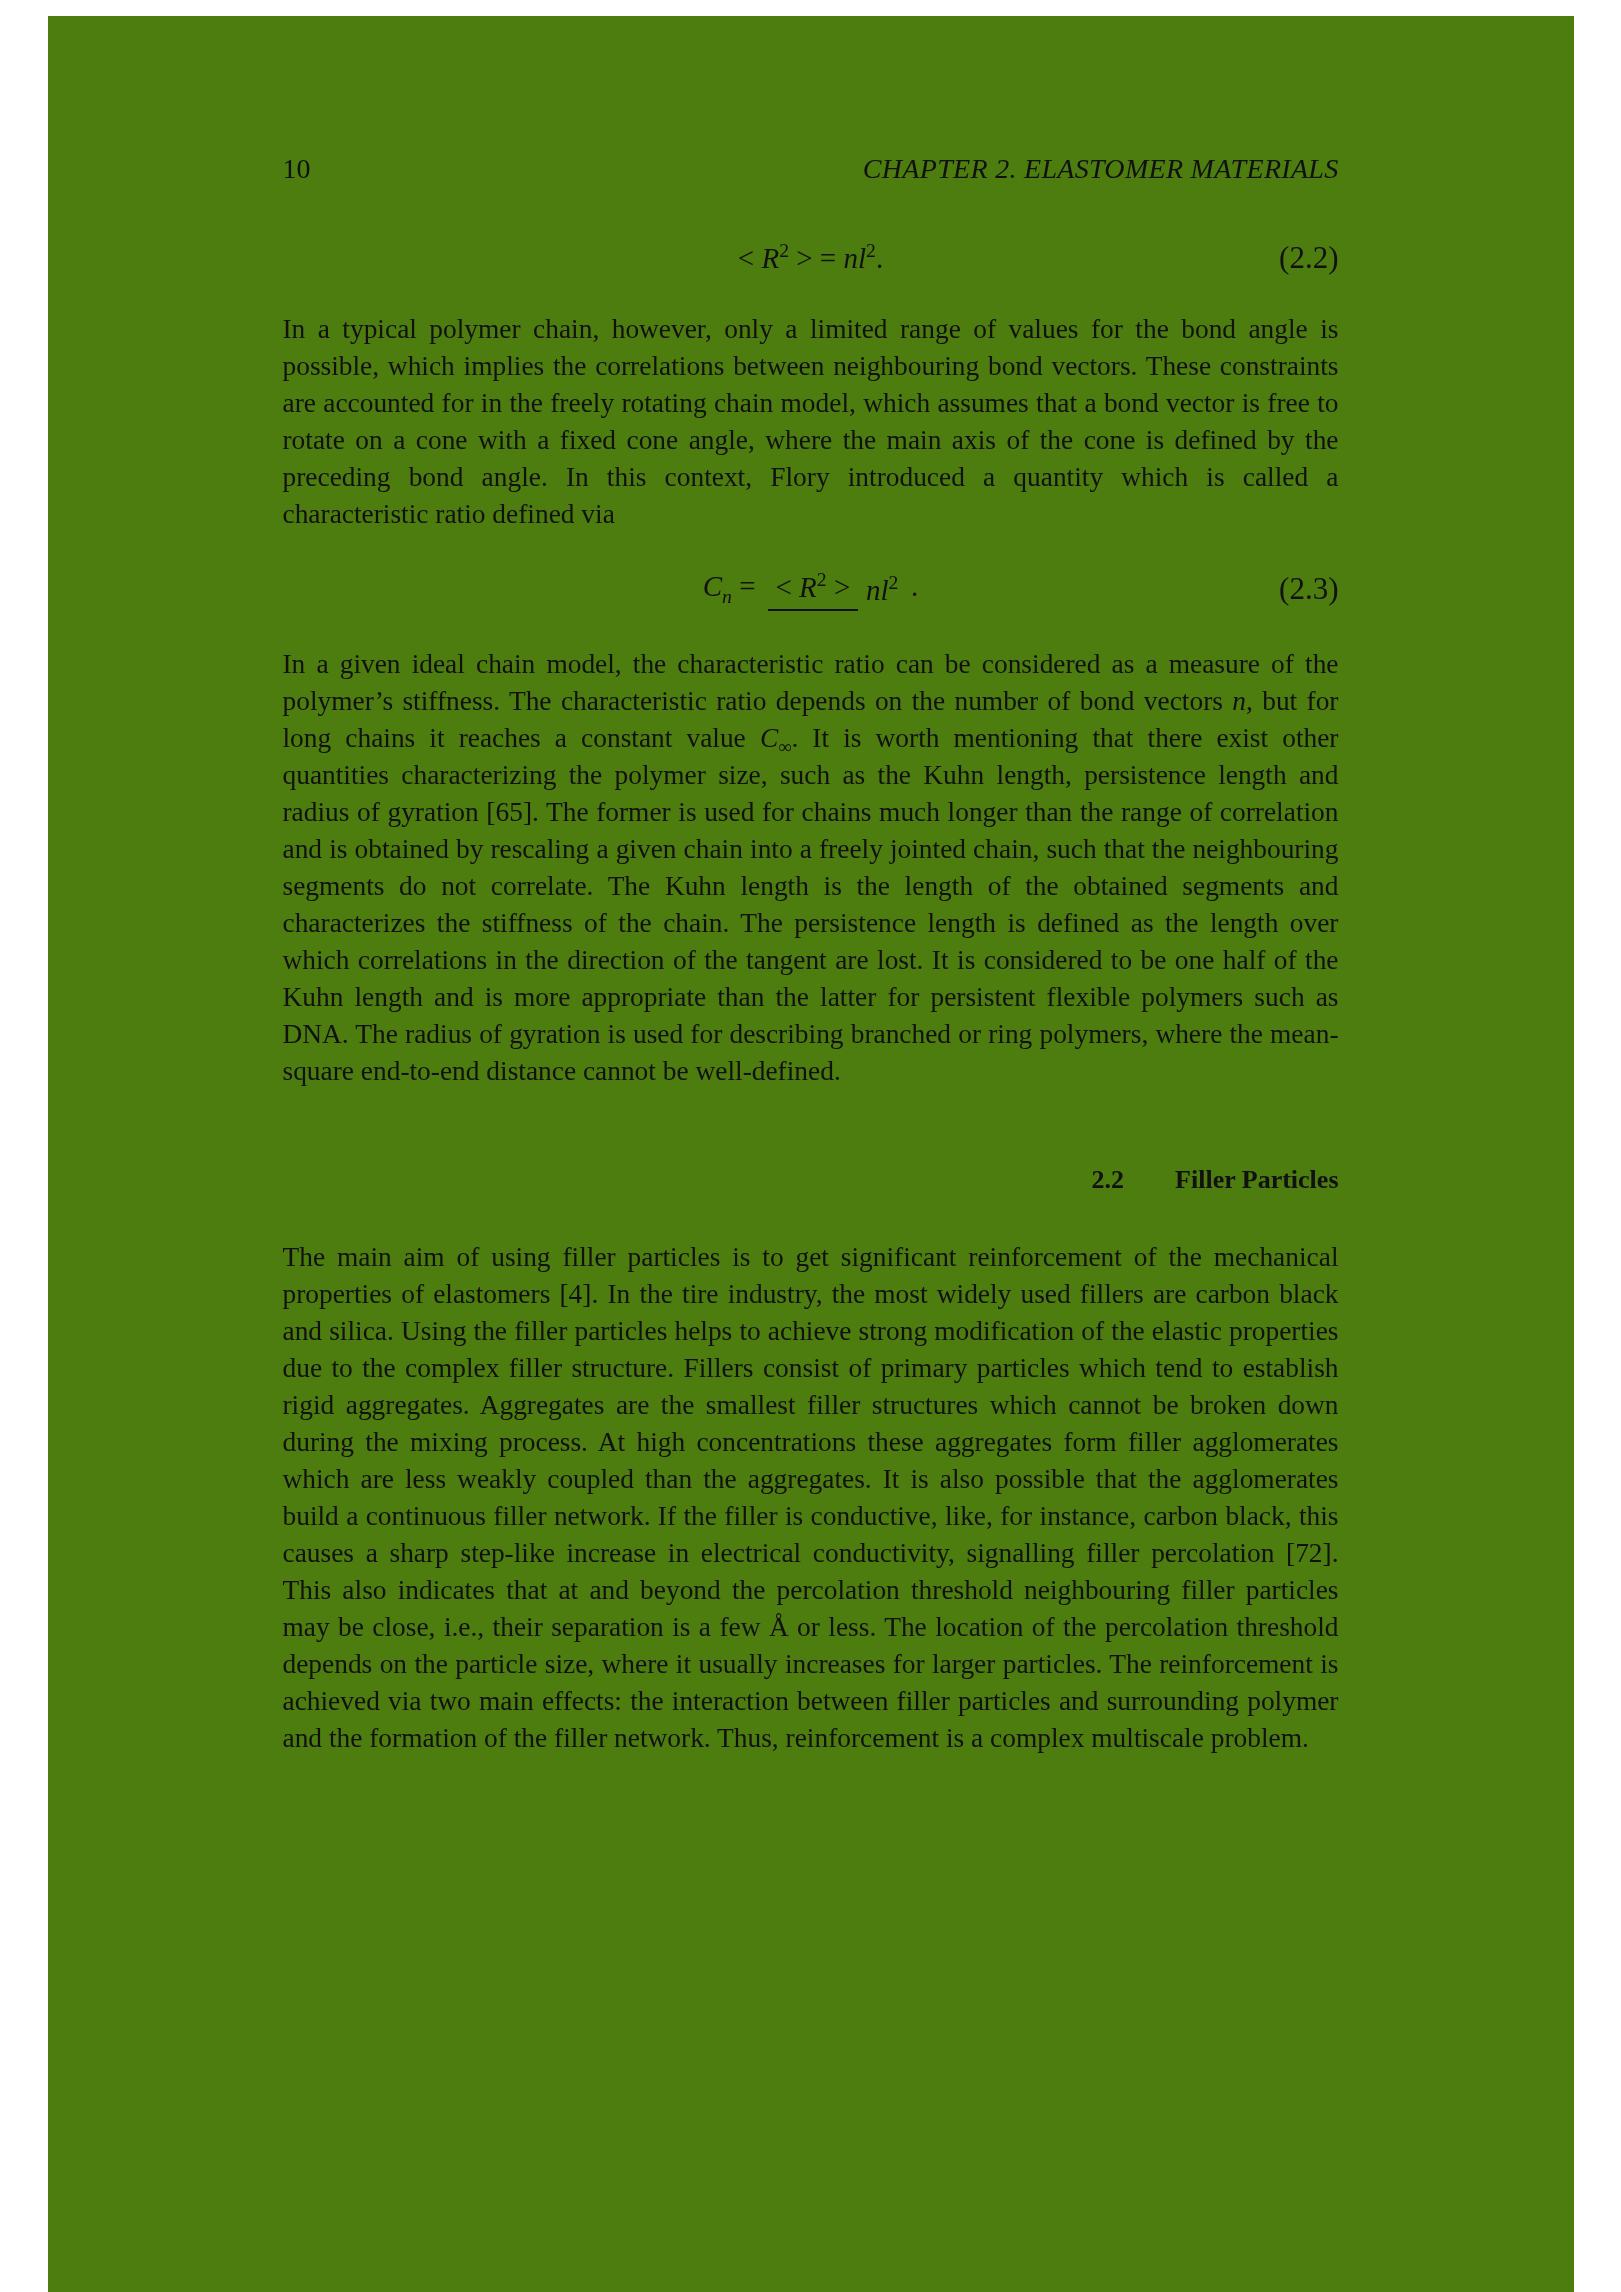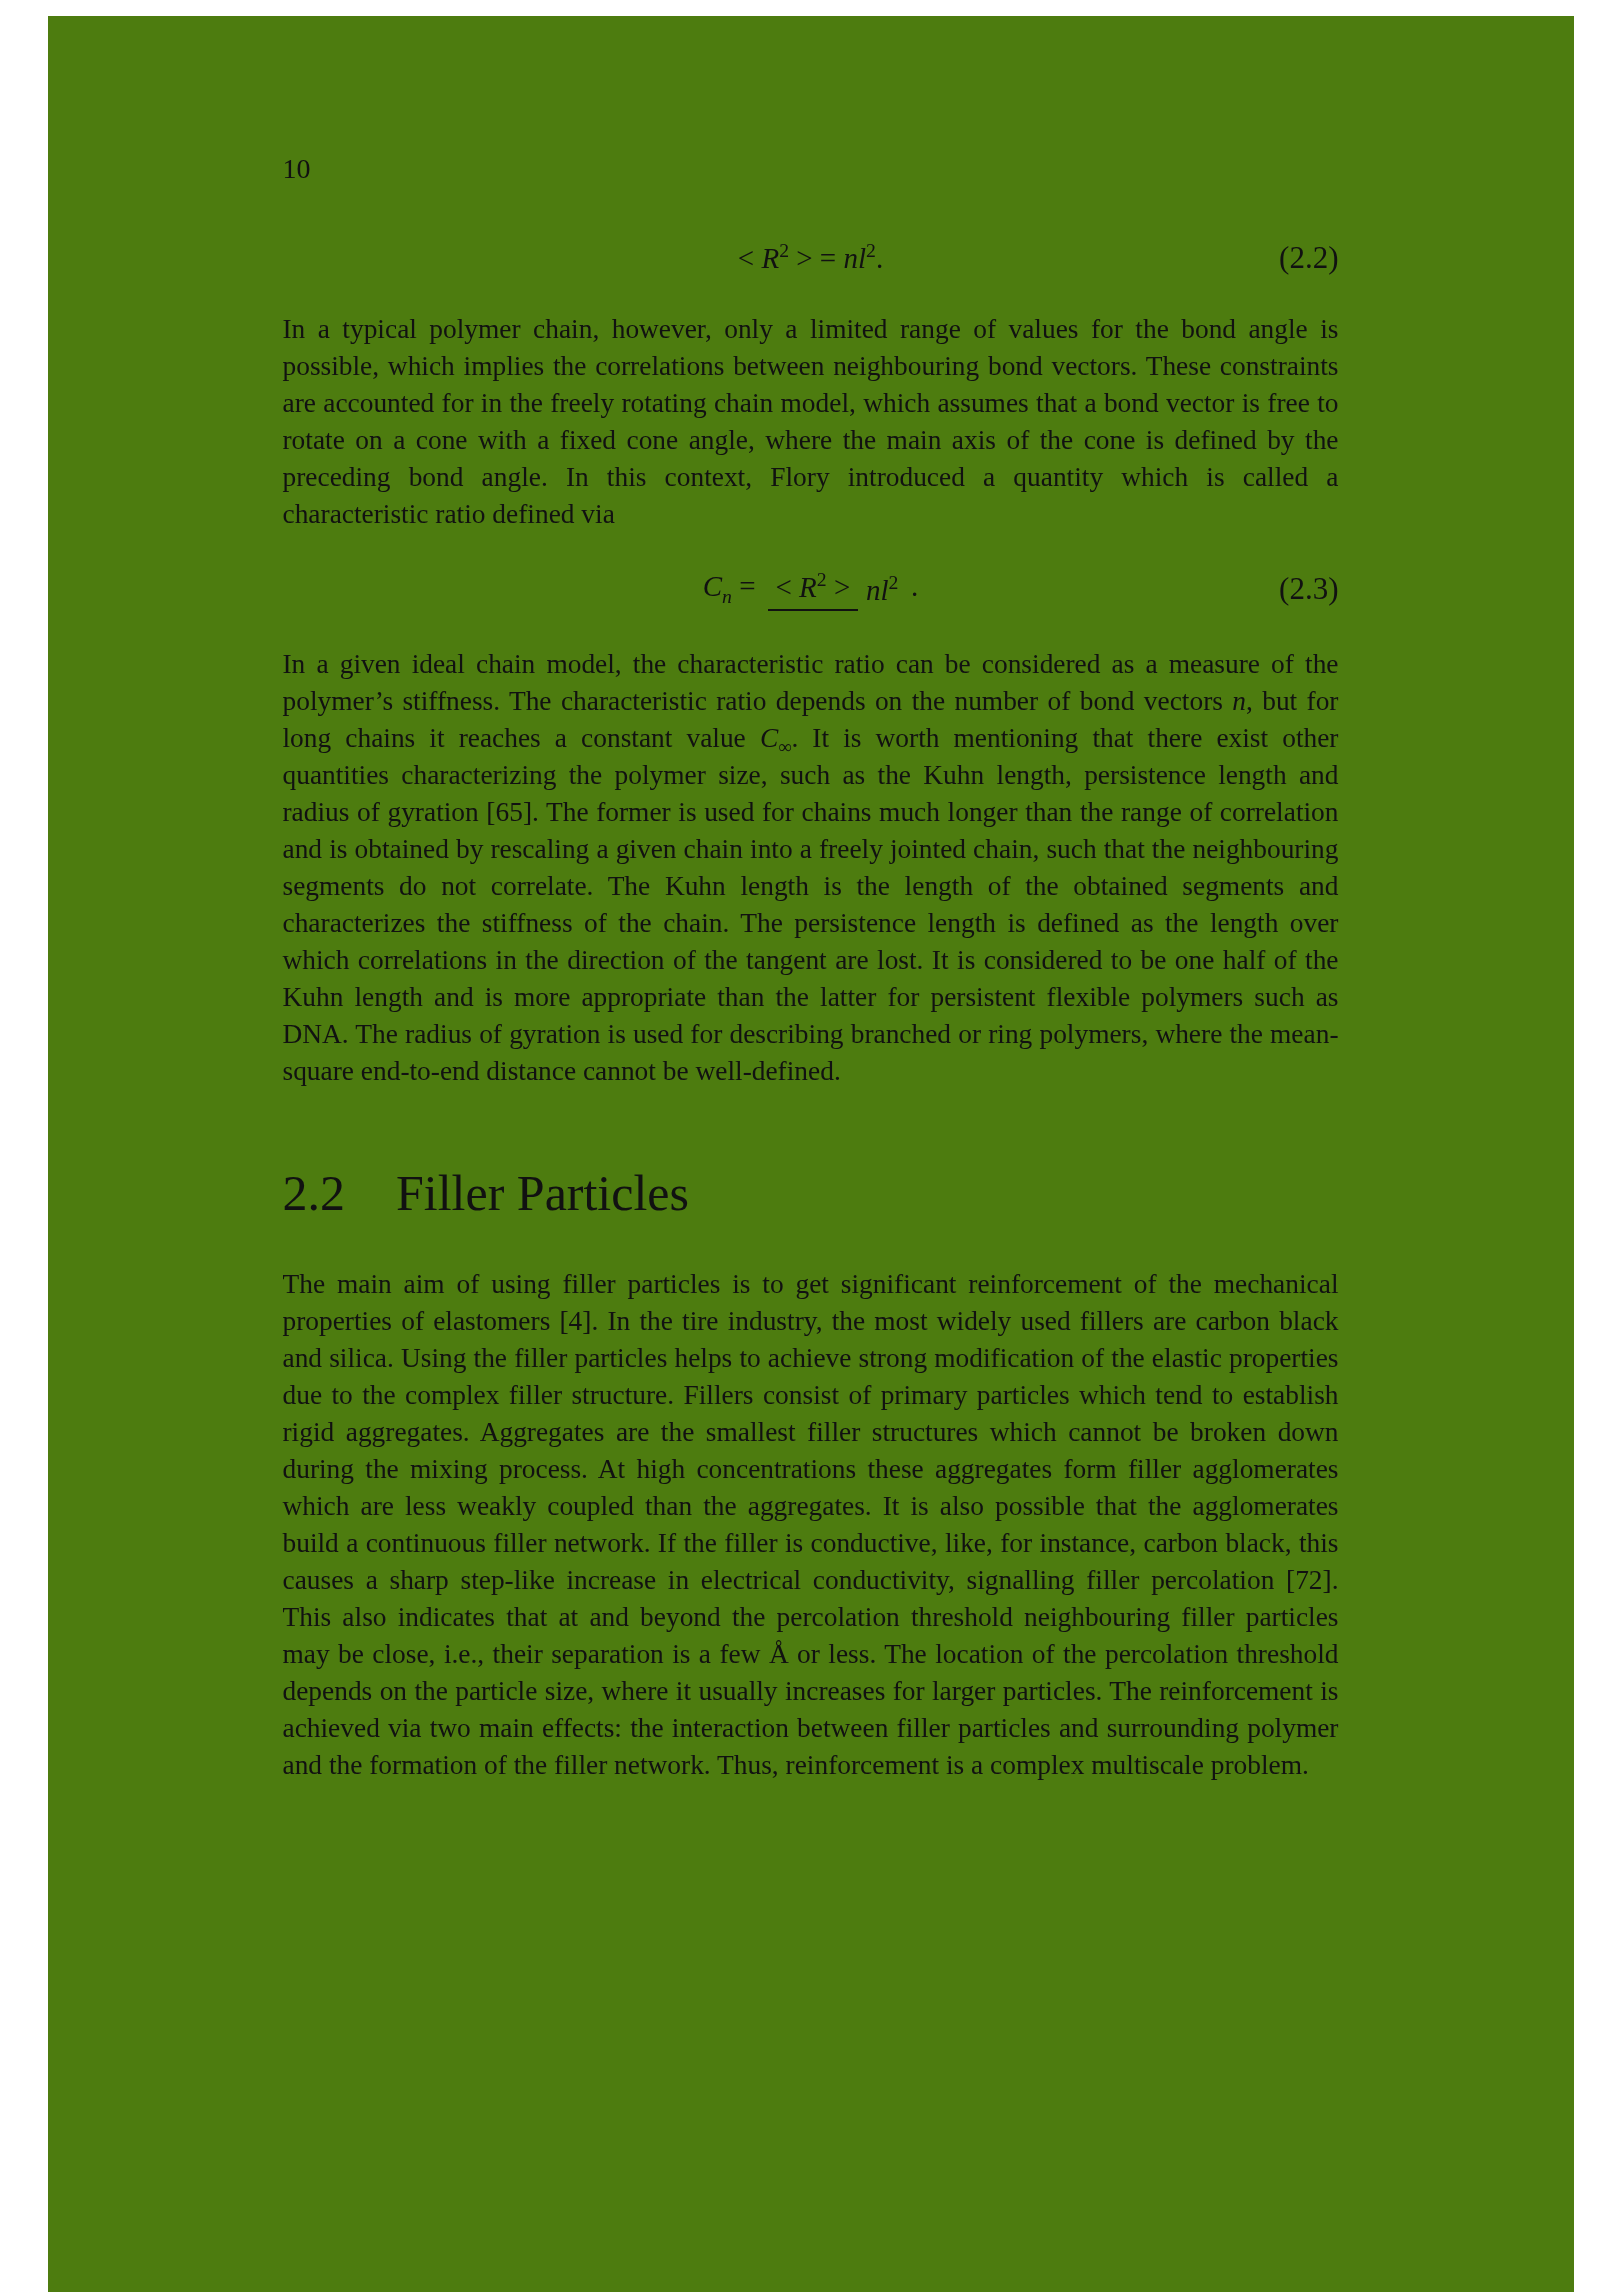--- a/index.html
+++ b/index.html
@@ -65,34 +65,35 @@
     border-bottom: 2px solid #111111;
   }
   .frac .den {
     display: block;
     padding: 3.9px 7.8px 0 7.8px;
   }
 
   .section-heading {
     margin-top: 76px;
     margin-bottom: 45px;
-    font-size: 50px;
-    font-weight: normal;
+    font-size: 26px;
+    font-weight: bold;
     line-height: 1.1;
-    text-align: left;
+    text-align: right;
   }
   .section-heading .secnum { margin-right: 51px; }
 </style>
 </head>
 <body>
 
 <div class="page">
 
   <header class="pagehead">
     <span class="pageno">10</span>
+    <span class="running">CHAPTER 2.   ELASTOMER MATERIALS</span>
   </header>
 
   <main class="bodytext">
 
 
     <div class="eqrow">
       <span class="eq"><span>&lt; </span><span class="it">R</span><span class="sup">2</span><span> &gt; = </span><span class="it">nl</span><span class="sup">2</span><span>.</span></span>
       <span class="eqnum">(2.2)</span>
     </div>
 

